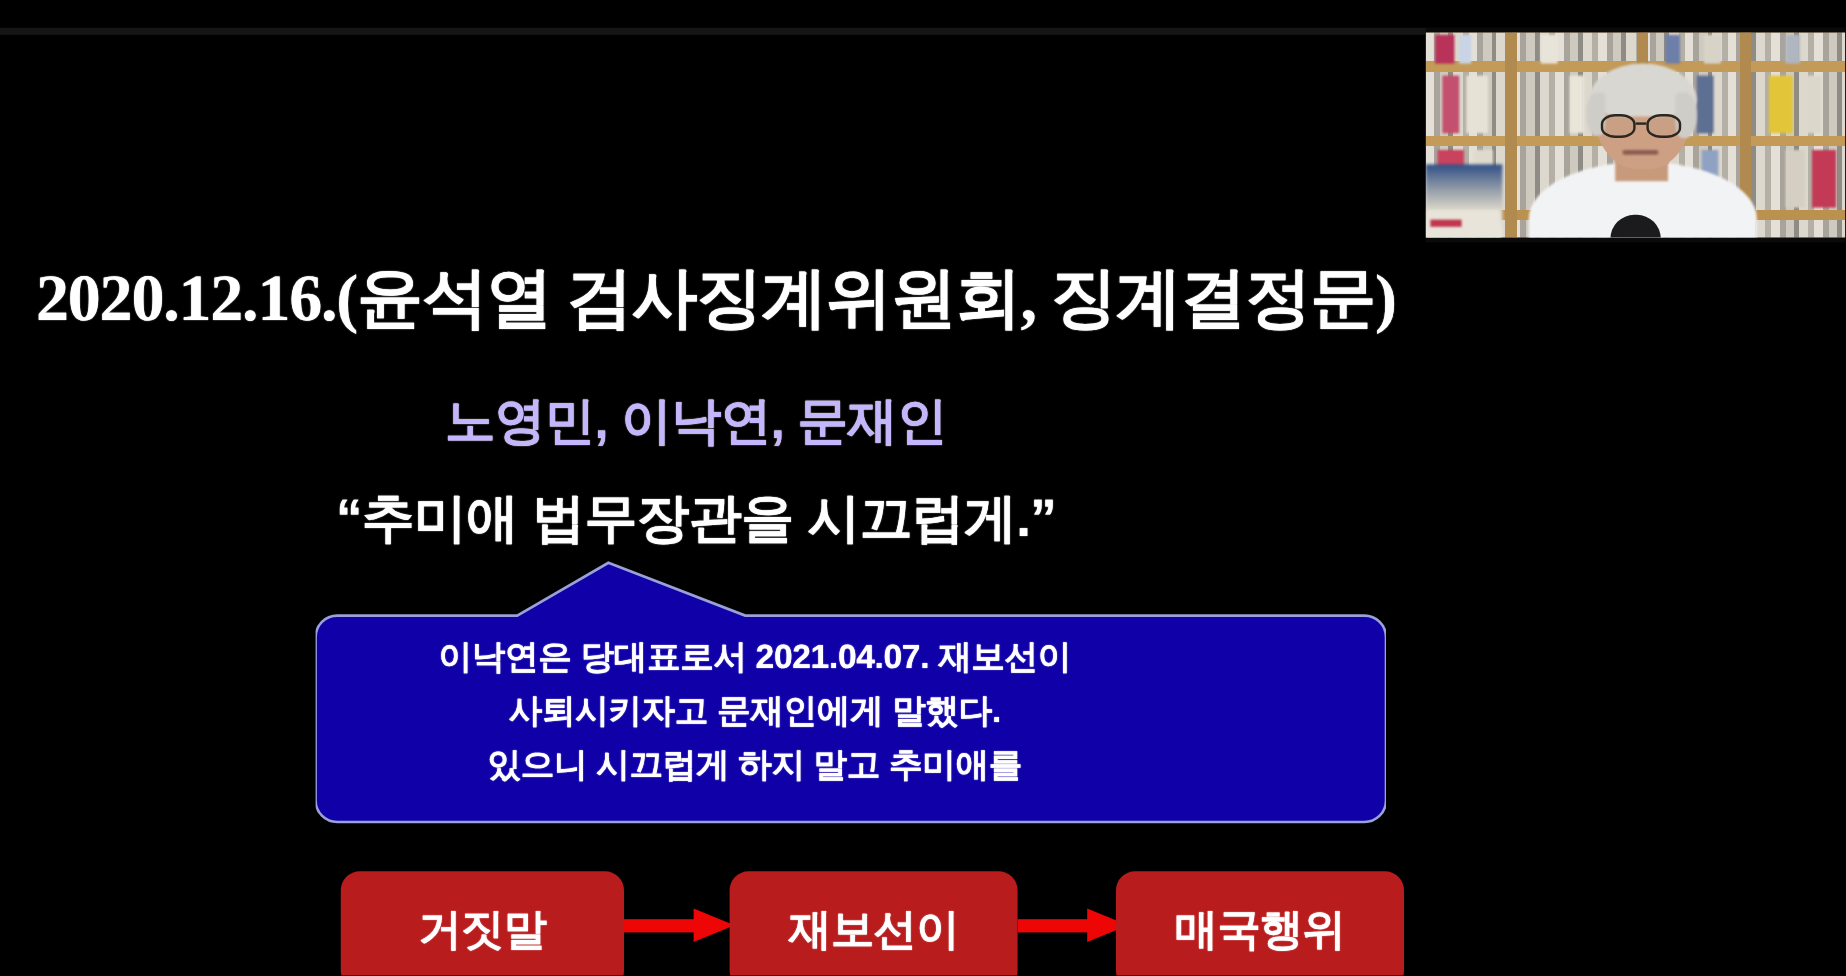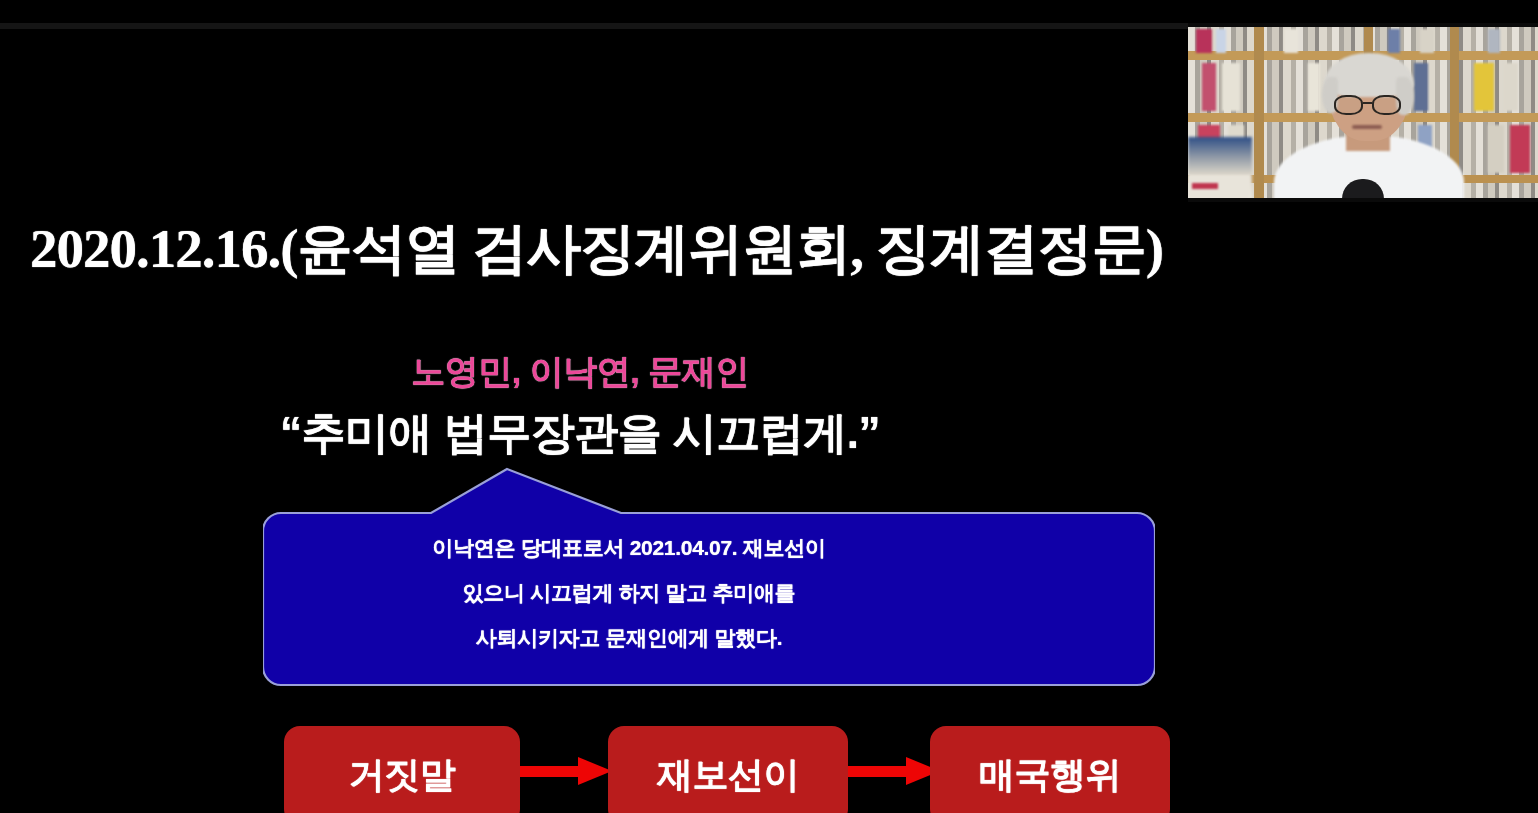--- a/index.html
+++ b/index.html
@@ -44,25 +44,25 @@
     letter-spacing: -1px;
     line-height: 68px;
     font-family: "Liberation Serif", "DejaVu Serif", serif;
     text-shadow: 0 0 1px #ffffff;
   }
 
   
   .names-line {
     position: absolute;
     left: 0;
-    top: 322px;
+    top: 302px;
     width: 1160px;
     text-align: center;
-    color: #ec4899;
-    font-size: 34px;
+    color: #c4b5fd;
+    font-size: 42px;
     font-weight: bold;
     letter-spacing: -0.5px;
     line-height: 52px;
     white-space: nowrap;
     text-shadow: 0 0 1px #ffffff;
   }
 
   
   .quote-line {
     position: absolute;
@@ -89,21 +89,21 @@
   }
   .callout svg { display: block; }
 
   .callout-text {
     position: absolute;
     left: 0;
     top: 66px;
     width: 732px;
     text-align: center;
     color: #ffffff;
-    font-size: 21px;
+    font-size: 28px;
     font-weight: bold;
     line-height: 45px;
     letter-spacing: -0.3px;
     text-shadow: 0 0 1px #ffffff;
   }
 
   
   .flow-box {
     position: absolute;
     top: 703px;
@@ -333,22 +333,22 @@
                A 18,18 0 0 1 874,226
                L 18,226
                A 18,18 0 0 1 0,208
                L 0,72
                A 18,18 0 0 1 18,54
                L 168,54
                Z" fill="#1000a8" stroke="#9aa0d8" stroke-width="2.2"></path>
     </svg>
     <div class="callout-text">
       <div>이낙연은 당대표로서 2021.04.07. 재보선이</div>
+      <div>사퇴시키자고 문재인에게 말했다.</div>
       <div>있으니 시끄럽게 하지 말고 추미애를</div>
-      <div>사퇴시키자고 문재인에게 말했다.</div>
     </div>
   </div>
 
   <div class="flow-box" id="flow-box-0">거짓말</div>
 
   <div class="flow-arrow" id="flow-arrow-0">
     <div class="shaft"></div>
     <div class="head"></div>
   </div>
 

